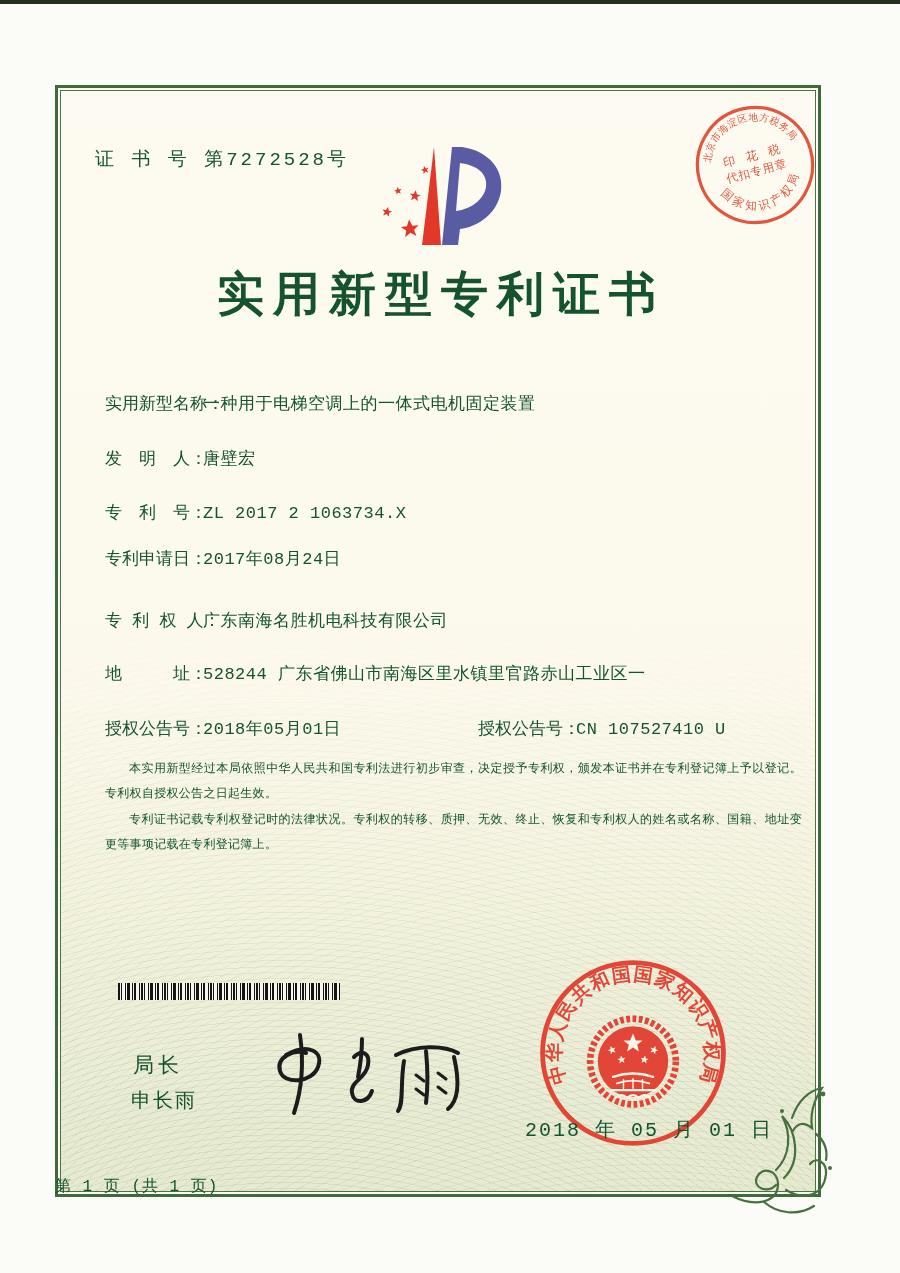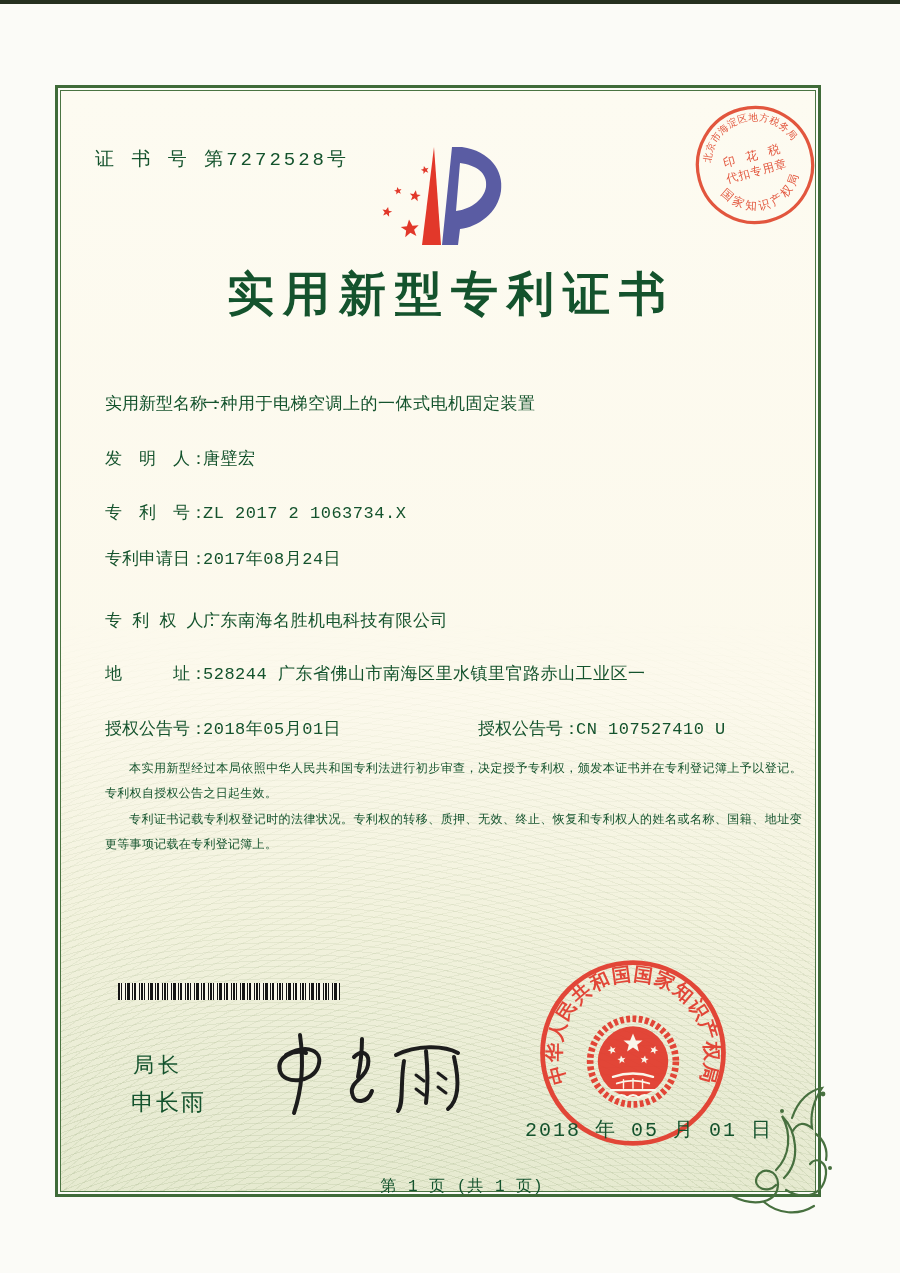--- a/index.html
+++ b/index.html
@@ -23,21 +23,21 @@
     background:
       repeating-radial-gradient(circle at 30% 150%, rgba(122,146,92,.14) 0 1px, rgba(0,0,0,0) 1px 6px),
       repeating-radial-gradient(circle at 78% 160%, rgba(122,146,92,.11) 0 1px, rgba(0,0,0,0) 1px 7px);
     -webkit-mask-image:linear-gradient(180deg,transparent 0 48%,rgba(0,0,0,.6) 70%,#000 90%);
     mask-image:linear-gradient(180deg,transparent 0 48%,rgba(0,0,0,.6) 70%,#000 90%);
   }
   .cert-number{position:absolute;left:95px;top:146px;font-size:19px;letter-spacing:3px;white-space:nowrap;}
   .logo{position:absolute;left:372px;top:142px;}
   .title{
     position:absolute;left:55px;top:263px;width:772px;text-align:center;
-    font-size:47px;font-weight:bold;letter-spacing:9px;white-space:nowrap;padding-left:10px;
+    font-size:47px;font-weight:bold;letter-spacing:9px;white-space:nowrap;
   }
   .row{position:absolute;left:105px;font-size:17px;letter-spacing:.5px;white-space:nowrap;line-height:27px;}
   .row .label{display:inline-block;width:98px;letter-spacing:0;vertical-align:top;}
   .row .value{letter-spacing:.5px;}
   .addr-wrap{display:inline-block;white-space:normal;width:600px;vertical-align:top;}
   .addr2{display:block;margin-left:-32px;}
   .grant-right{position:absolute;left:373px;top:0;}
   .notice{
     position:absolute;left:105px;top:757px;width:697px;
     font-size:12px;line-height:25.4px;text-align:justify;letter-spacing:.3px;
@@ -48,25 +48,25 @@
     background:repeating-linear-gradient(90deg,
       #141414 0 2px,#f8f6ea 2px 3px,
       #141414 3px 4px,#f8f6ea 4px 7px,
       #141414 7px 8px,#f8f6ea 8px 9px,
       #141414 9px 12px,#f8f6ea 12px 14px,
       #141414 14px 15px,#f8f6ea 15px 16px,
       #141414 16px 18px,#f8f6ea 18px 21px,
       #141414 21px 22px,#f8f6ea 22px 23px);
   }
   .director-label{position:absolute;left:133px;top:1051px;font-size:21px;letter-spacing:4px;}
-  .director-name{position:absolute;left:131px;top:1087px;font-size:23px;letter-spacing:2px;}
+  .director-name{position:absolute;left:131px;top:1087px;font-size:20px;letter-spacing:2px;}
   .signature{position:absolute;left:258px;top:1026px;}
   .seal{position:absolute;left:533px;top:953px;opacity:.93;}
   .issue-date{position:absolute;left:525px;top:1116px;font-size:20px;letter-spacing:2px;z-index:5;}
-  .footer{position:absolute;left:55px;top:1176px;width:772px;text-align:center;font-size:16px;letter-spacing:1px;padding-left:21px;}
+  .footer{position:absolute;left:55px;top:1176px;width:772px;font-size:16px;letter-spacing:1px;}
   .tax-stamp{position:absolute;left:690px;top:100px;transform:rotate(-15deg);opacity:.92;}
   .flourish{position:absolute;left:726px;top:1078px;}
 </style>
 </head>
 <body>
 
 <svg width="0" height="0" style="position:absolute" aria-hidden="true">
   <defs>
     <path id="star5" d="M0,-10 L2.9,-3.1 L9.5,-3.1 L4.2,1.2 L5.9,8.1 L0,4 L-5.9,8.1 L-4.2,1.2 L-9.5,-3.1 L-2.9,-3.1 Z"></path>
   </defs>

